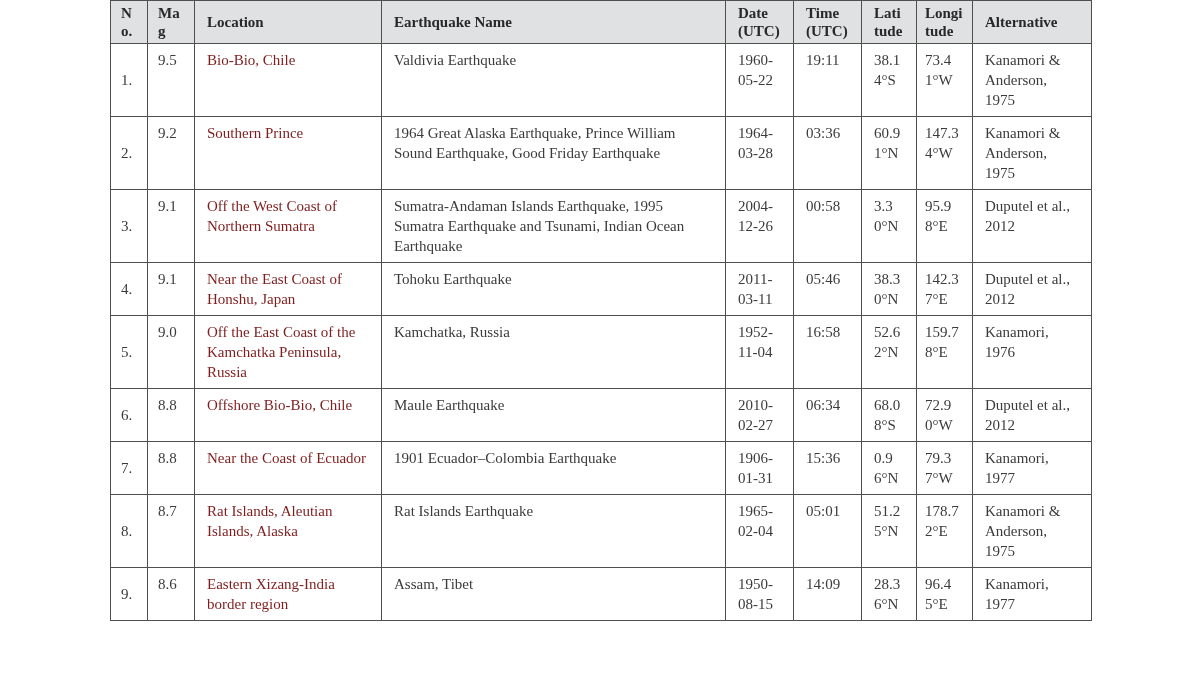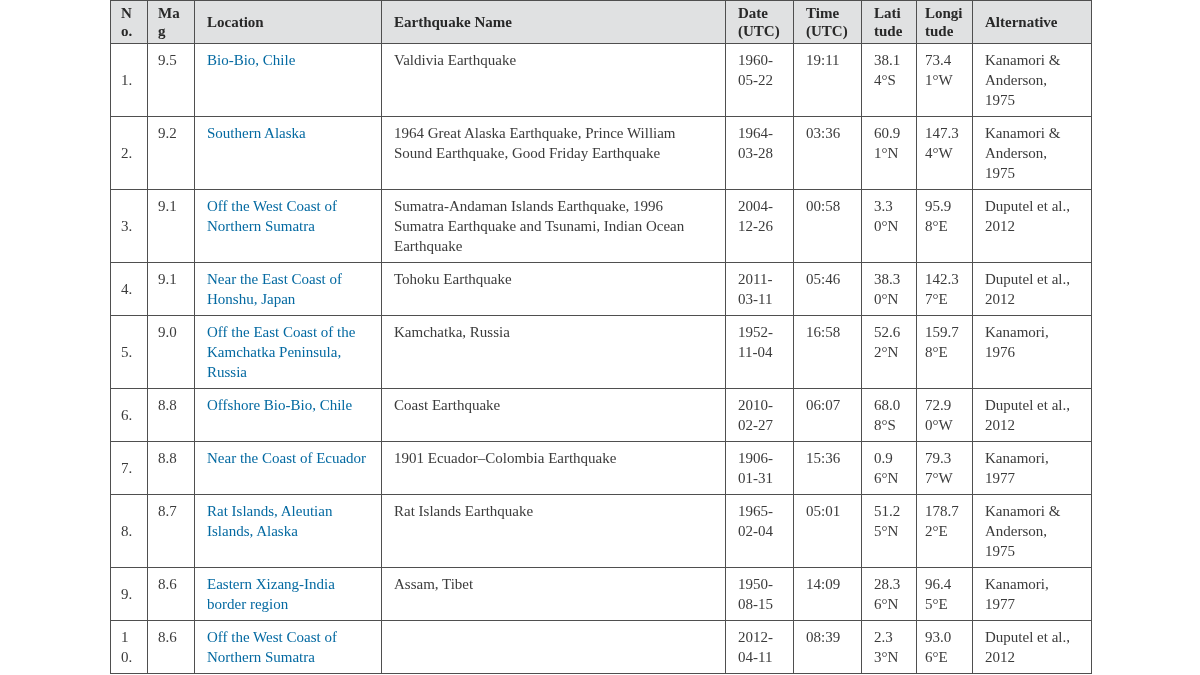--- a/index.html
+++ b/index.html
@@ -50,21 +50,21 @@
     vertical-align: top;
   }
   td.cell-no {
     vertical-align: middle;
   }
   .padx-10 { padding-left: 10px; padding-right: 10px; }
   .padx-8  { padding-left: 8px;  padding-right: 8px; }
   .brk { word-break: break-all; }
 
   a.loc-link {
-    color: #0369a1;
+    color: #7f1d1d;
     text-decoration: none;
     cursor: pointer;
   }
 </style>
 </head>
 <body>
 
 <table class="eq-table">
   <colgroup>
     <col class="c-no">
@@ -98,33 +98,33 @@
       <td>Valdivia Earthquake</td>
       <td>1960-05-22</td>
       <td>19:11</td>
       <td class="brk">38.14°S</td>
       <td class="brk padx-8">73.41°W</td>
       <td>Kanamori &amp; Anderson, 1975</td>
     </tr>
     <tr>
       <td class="cell-no brk padx-10">2.</td>
       <td class="brk padx-10">9.2</td>
-      <td><a class="loc-link">Southern Alaska</a></td>
+      <td><a class="loc-link">Southern Prince</a></td>
       <td>1964 Great Alaska Earthquake, Prince William Sound Earthquake, Good Friday Earthquake</td>
       <td>1964-03-28</td>
       <td>03:36</td>
       <td class="brk">60.91°N</td>
       <td class="brk padx-8">147.34°W</td>
       <td>Kanamori &amp; Anderson, 1975</td>
     </tr>
     <tr>
       <td class="cell-no brk padx-10">3.</td>
       <td class="brk padx-10">9.1</td>
       <td><a class="loc-link">Off the West Coast of Northern Sumatra</a></td>
-      <td>Sumatra-Andaman Islands Earthquake, 1996 Sumatra Earthquake and Tsunami, Indian Ocean Earthquake</td>
+      <td>Sumatra-Andaman Islands Earthquake, 1995 Sumatra Earthquake and Tsunami, Indian Ocean Earthquake</td>
       <td>2004-12-26</td>
       <td>00:58</td>
       <td class="brk">3.30°N</td>
       <td class="brk padx-8">95.98°E</td>
       <td>Duputel et al., 2012</td>
     </tr>
     <tr>
       <td class="cell-no brk padx-10">4.</td>
       <td class="brk padx-10">9.1</td>
       <td><a class="loc-link">Near the East Coast of Honshu, Japan</a></td>
@@ -143,23 +143,23 @@
       <td>1952-11-04</td>
       <td>16:58</td>
       <td class="brk">52.62°N</td>
       <td class="brk padx-8">159.78°E</td>
       <td>Kanamori, 1976</td>
     </tr>
     <tr>
       <td class="cell-no brk padx-10">6.</td>
       <td class="brk padx-10">8.8</td>
       <td><a class="loc-link">Offshore Bio-Bio, Chile</a></td>
-      <td>Coast Earthquake</td>
+      <td>Maule Earthquake</td>
       <td>2010-02-27</td>
-      <td>06:07</td>
+      <td>06:34</td>
       <td class="brk">68.08°S</td>
       <td class="brk padx-8">72.90°W</td>
       <td>Duputel et al., 2012</td>
     </tr>
     <tr>
       <td class="cell-no brk padx-10">7.</td>
       <td class="brk padx-10">8.8</td>
       <td><a class="loc-link">Near the Coast of Ecuador</a></td>
       <td>1901 Ecuador–Colombia Earthquake</td>
       <td>1906-01-31</td>
@@ -183,25 +183,14 @@
       <td class="cell-no brk padx-10">9.</td>
       <td class="brk padx-10">8.6</td>
       <td><a class="loc-link">Eastern Xizang-India border region</a></td>
       <td>Assam, Tibet</td>
       <td>1950-08-15</td>
       <td>14:09</td>
       <td class="brk">28.36°N</td>
       <td class="brk padx-8">96.45°E</td>
       <td>Kanamori, 1977</td>
     </tr>
-    <tr>
-      <td class="cell-no brk padx-10">10.</td>
-      <td class="brk padx-10">8.6</td>
-      <td><a class="loc-link">Off the West Coast of Northern Sumatra</a></td>
-      <td></td>
-      <td>2012-04-11</td>
-      <td>08:39</td>
-      <td class="brk">2.33°N</td>
-      <td class="brk padx-8">93.06°E</td>
-      <td>Duputel et al., 2012</td>
-    </tr>
   </tbody>
 </table>
 
 </body></html>

